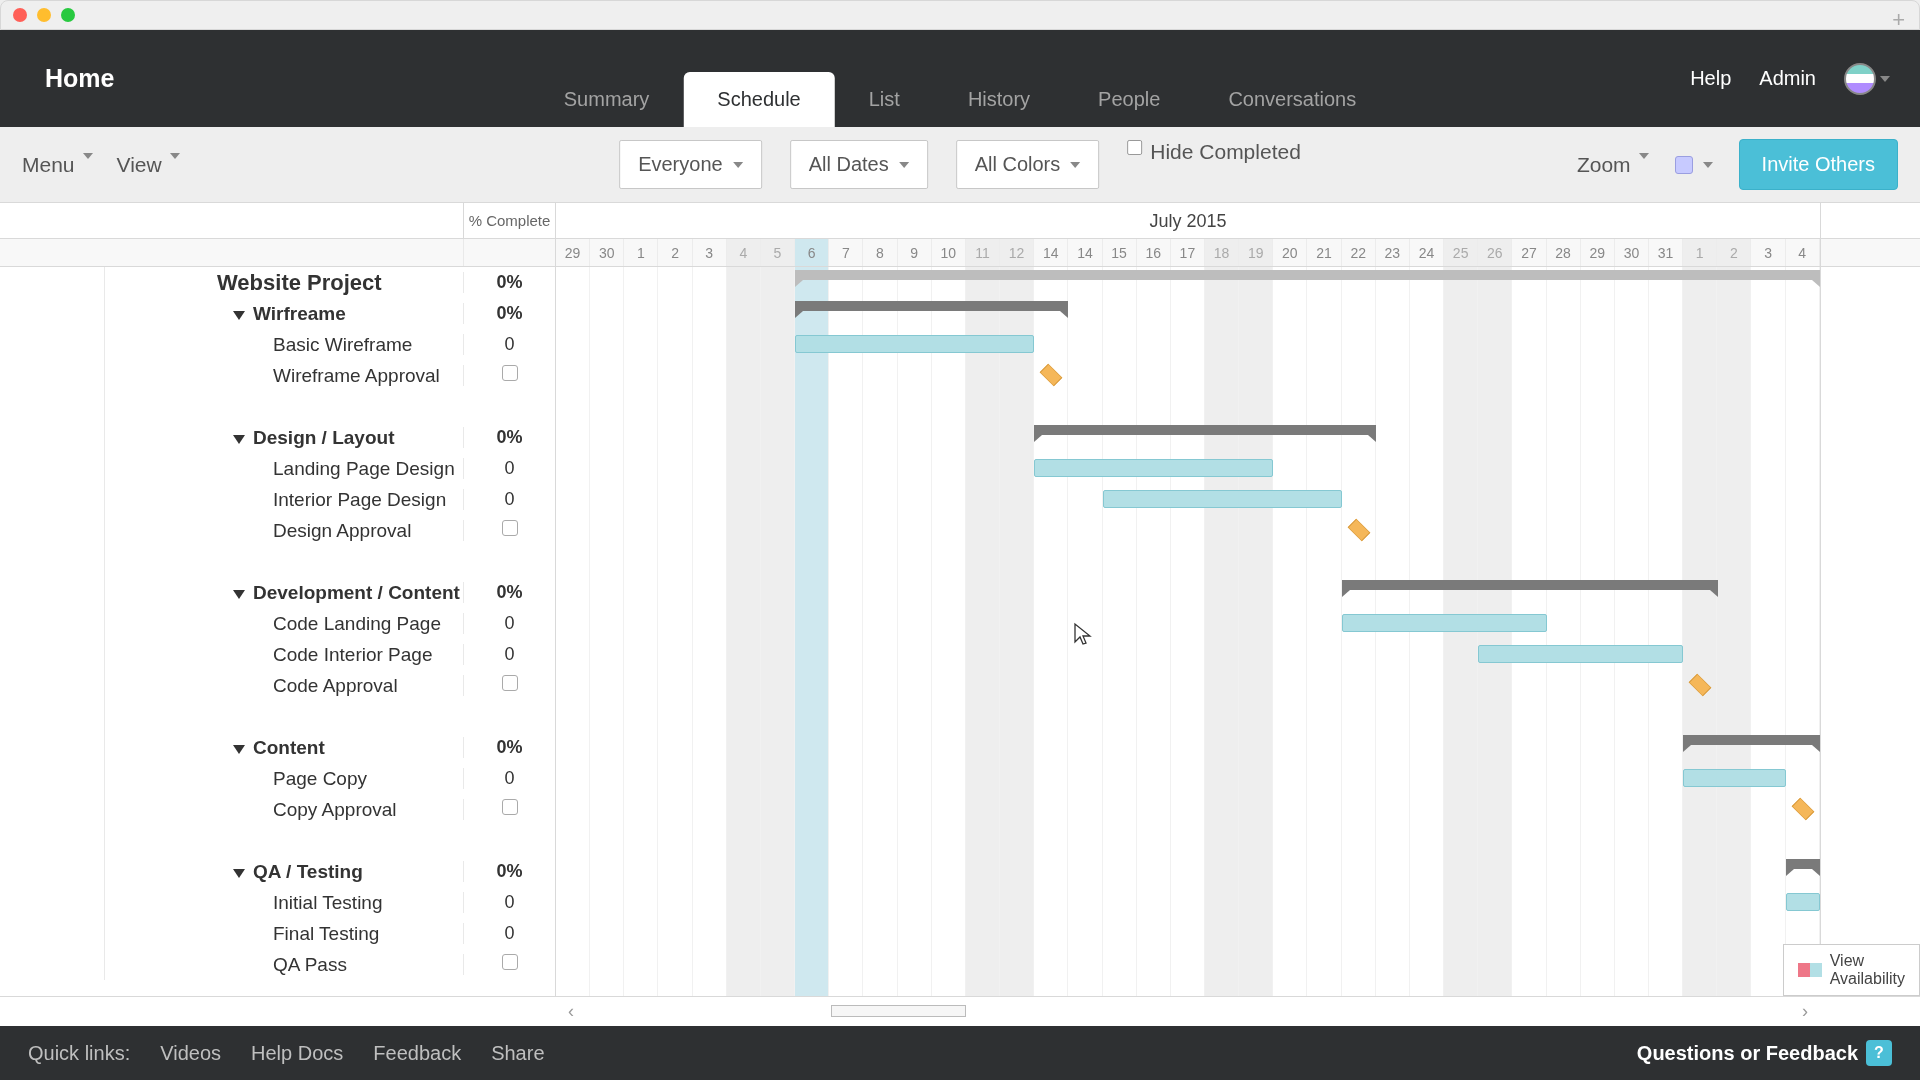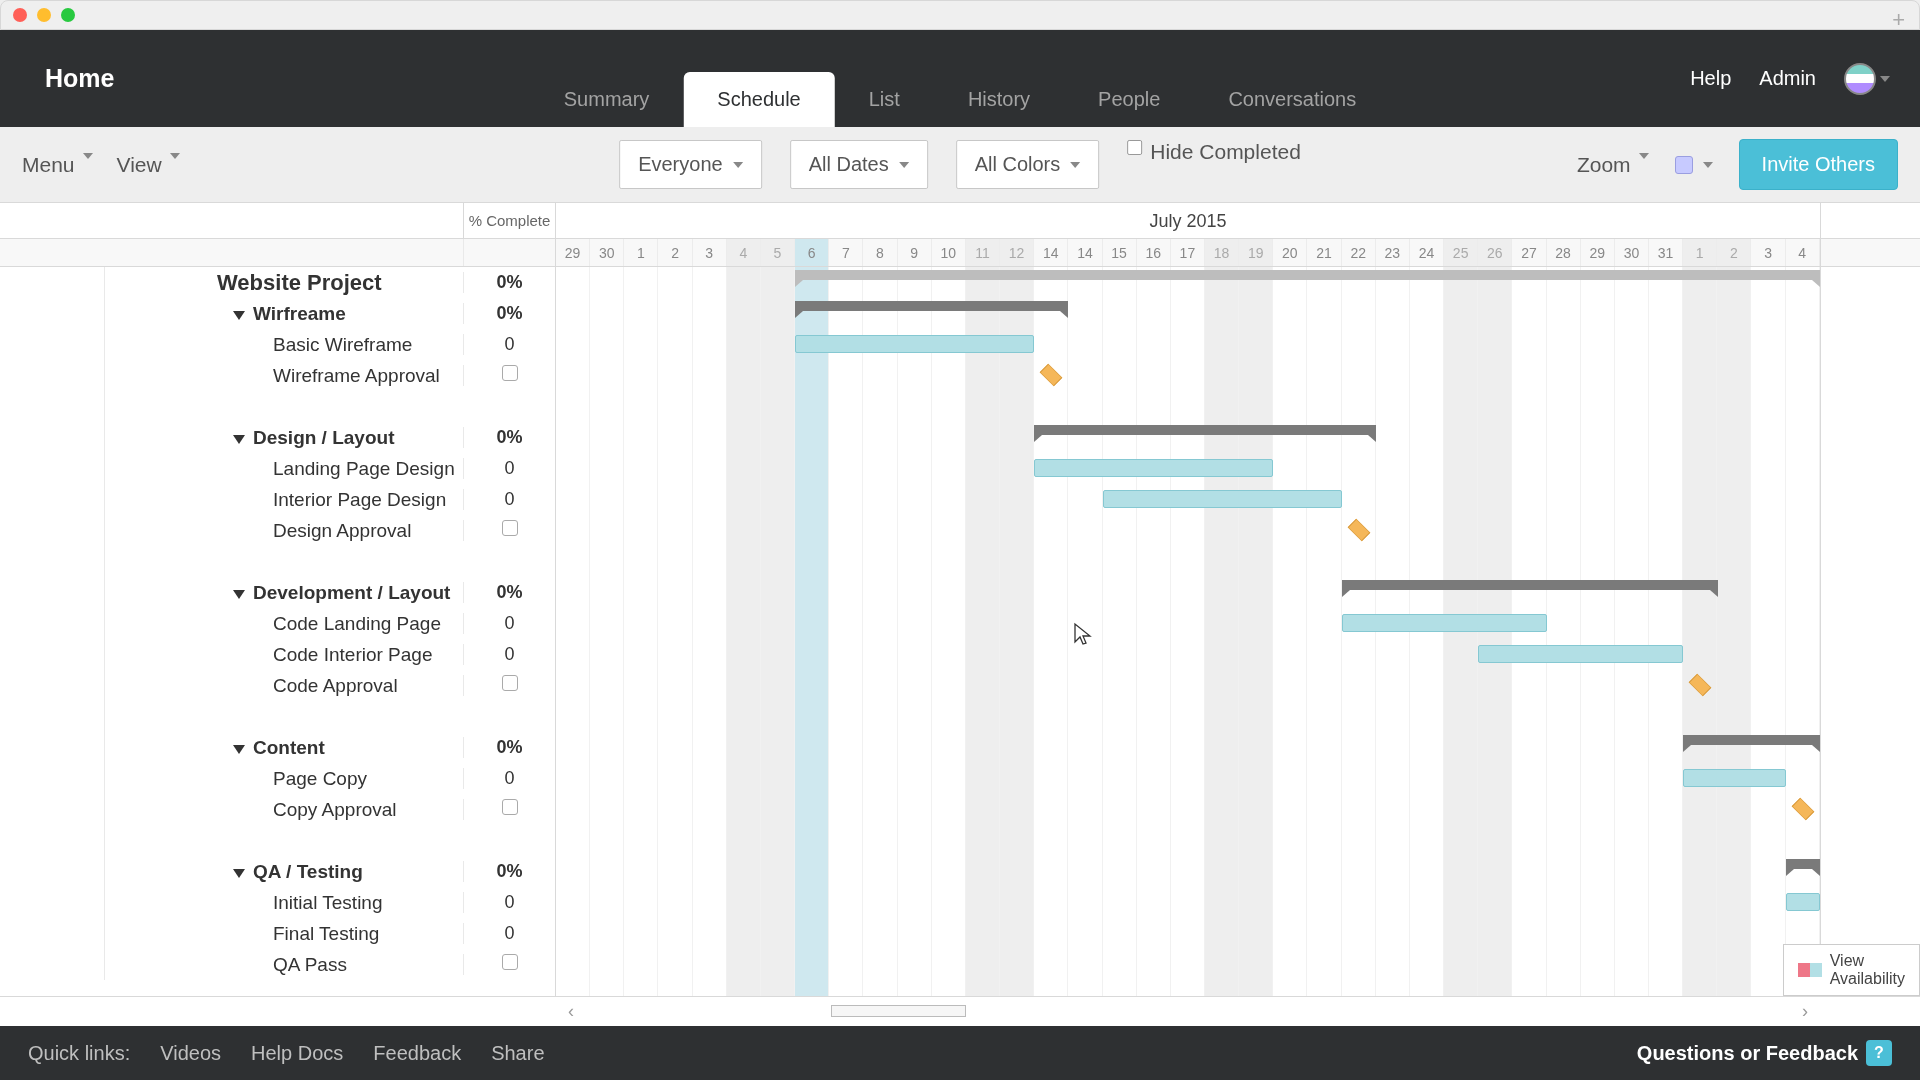--- a/index.html
+++ b/index.html
@@ -298,21 +298,21 @@
         <div class="treerow-wrap">
           <div class="left-gutter"></div>
           <div class="row " style="flex: 1 1 0%;">
             <div class="name"></div>
             <div class="pct"></div>
           </div>
         </div>
         <div class="treerow-wrap">
           <div class="left-gutter"></div>
           <div class="row grp" style="flex: 1 1 0%;">
-            <div class="name"><span class="disc"></span><span>Development / Layout</span></div>
+            <div class="name"><span class="disc"></span><span>Development / Content</span></div>
             <div class="pct">0%</div>
           </div>
         </div>
         <div class="treerow-wrap">
           <div class="left-gutter"></div>
           <div class="row task" style="flex: 1 1 0%;">
             <div class="name">Code Landing Page</div>
             <div class="pct">0</div>
           </div>
         </div>

